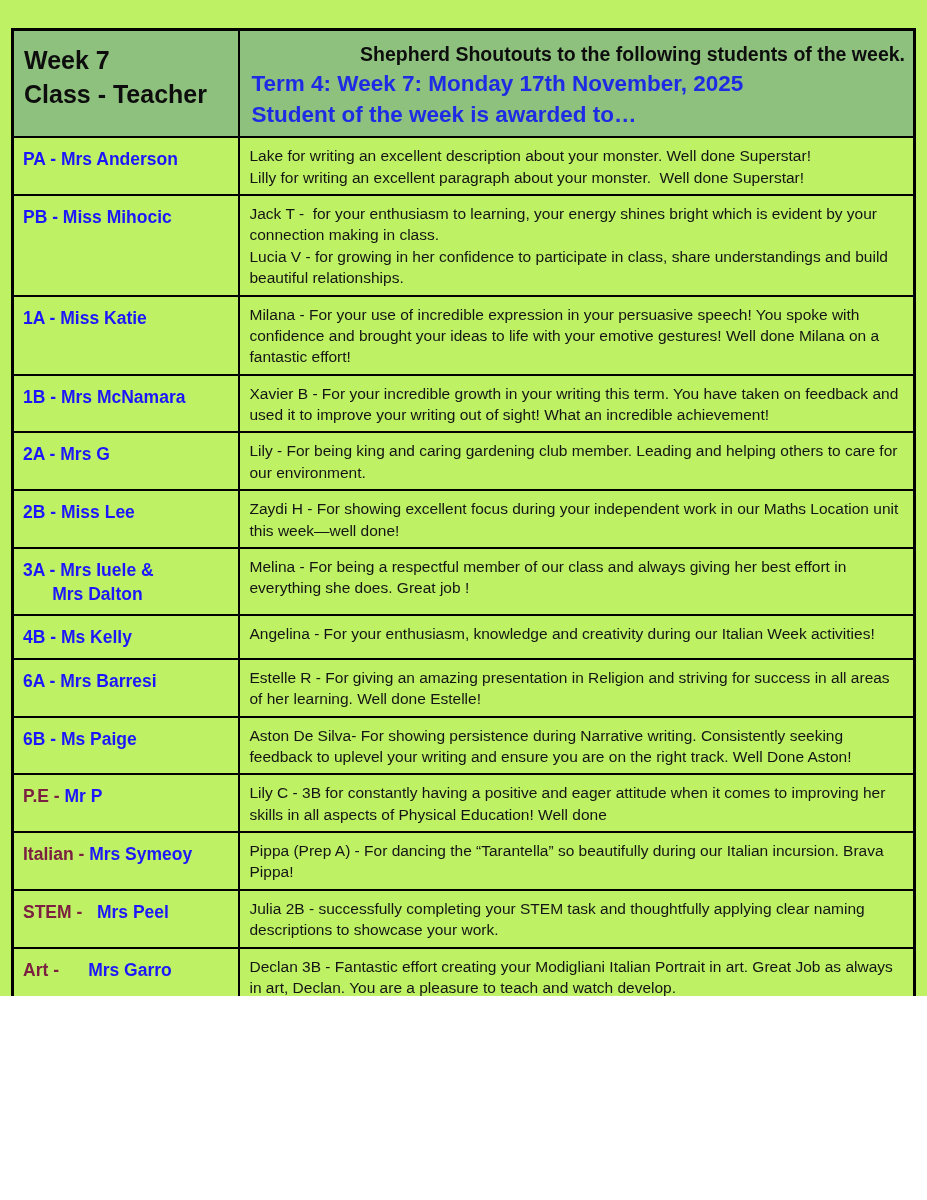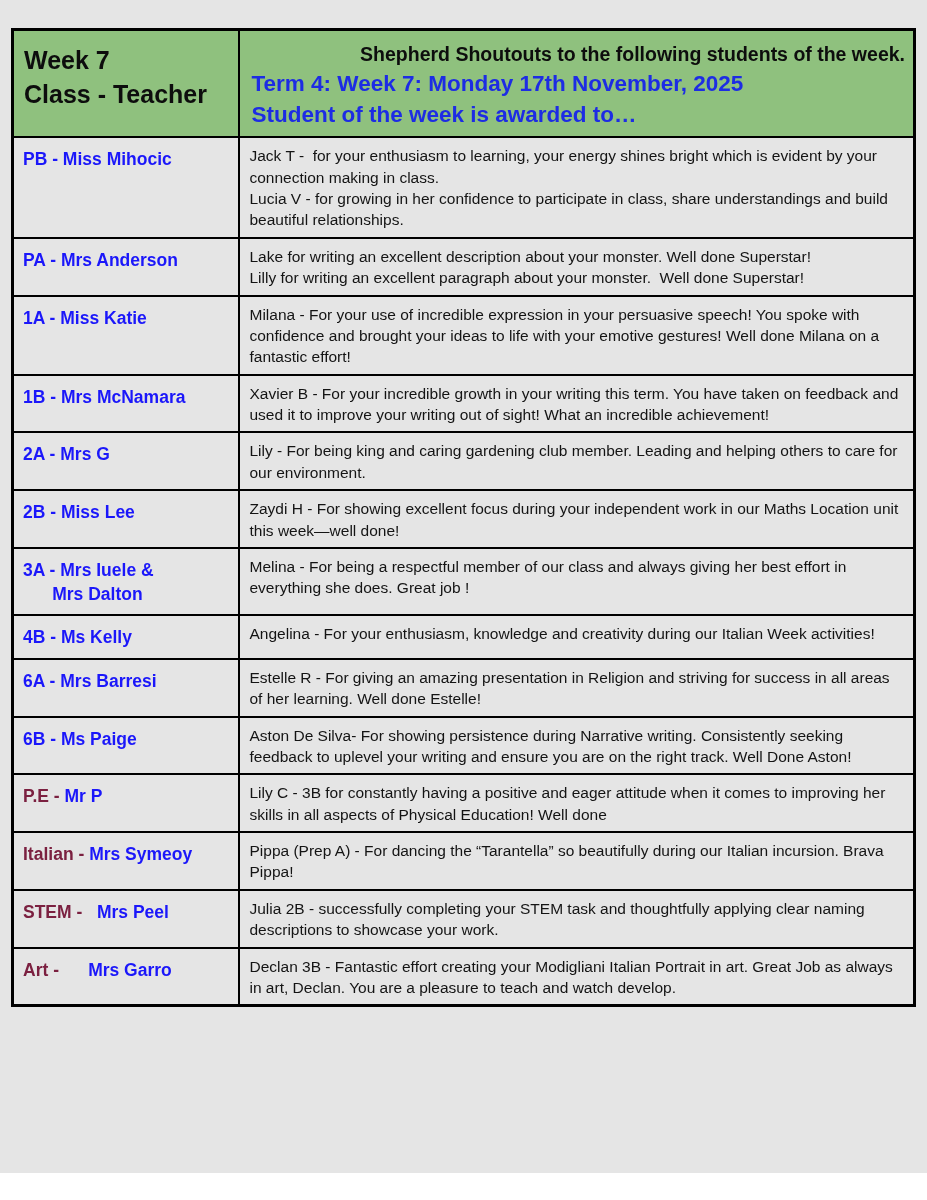--- a/index.html
+++ b/index.html
@@ -1,17 +1,17 @@
 <!DOCTYPE html>
 <html><head>
 <meta charset="utf-8">
 <style>
   html,body{margin:0;padding:0;background:#ffffff;}
   .page{
-    width:927px;height:1173px;position:relative;background:#e5e5e5;
+    width:927px;height:996px;position:relative;background:#bef264;
     font-family:"Liberation Sans",sans-serif;overflow:hidden;
   }
   table.shoutouts{
     border-collapse:collapse;table-layout:fixed;
     position:absolute;left:11px;top:28px;width:902px;
     border:3px solid var(--border_black,#000);
   }
   col.col-left{width:226px;}
   col.col-right{width:676px;}
   th,td{border:2px solid var(--border_black,#000);vertical-align:top;}
@@ -46,35 +46,35 @@
         <th class="hr-cell">
           <div class="hr-black"> Shepherd Shoutouts to the following students of the week.</div>
           <div class="hr-blue">Term 4: Week 7: Monday 17th November, 2025</div>
           <div class="hr-blue">Student of the week is awarded to…</div>
         </th>
       </tr>
     </thead>
     <tbody id="rows-body">
   <tr>
     <td class="label-cell">
+      <span class="label"><span class="c-blue">PA - Mrs Anderson</span></span>
+    </td>
+    <td class="entry-cell">
+            <div class="entry">Lake for writing an excellent description about your monster. Well done Superstar!</div>
+            <div class="entry">Lilly for writing an excellent paragraph about your monster.  Well done Superstar!</div>
+          </td>
+  </tr>
+
+  <tr>
+    <td class="label-cell">
       <span class="label"><span class="c-blue">PB - Miss Mihocic</span></span>
     </td>
     <td class="entry-cell">
             <div class="entry">Jack T -  for your enthusiasm to learning, your energy shines bright which is evident by your connection making in class.</div>
             <div class="entry">Lucia V - for growing in her confidence to participate in class, share understandings and build beautiful relationships.</div>
-          </td>
-  </tr>
-
-  <tr>
-    <td class="label-cell">
-      <span class="label"><span class="c-blue">PA - Mrs Anderson</span></span>
-    </td>
-    <td class="entry-cell">
-            <div class="entry">Lake for writing an excellent description about your monster. Well done Superstar!</div>
-            <div class="entry">Lilly for writing an excellent paragraph about your monster.  Well done Superstar!</div>
           </td>
   </tr>
 
   <tr>
     <td class="label-cell">
       <span class="label"><span class="c-blue">1A - Miss Katie</span></span>
     </td>
     <td class="entry-cell">
             <div class="entry">Milana - For your use of incredible expression in your persuasive speech! You spoke with confidence and brought your ideas to life with your emotive gestures! Well done Milana on a fantastic effort!</div>
           </td>

